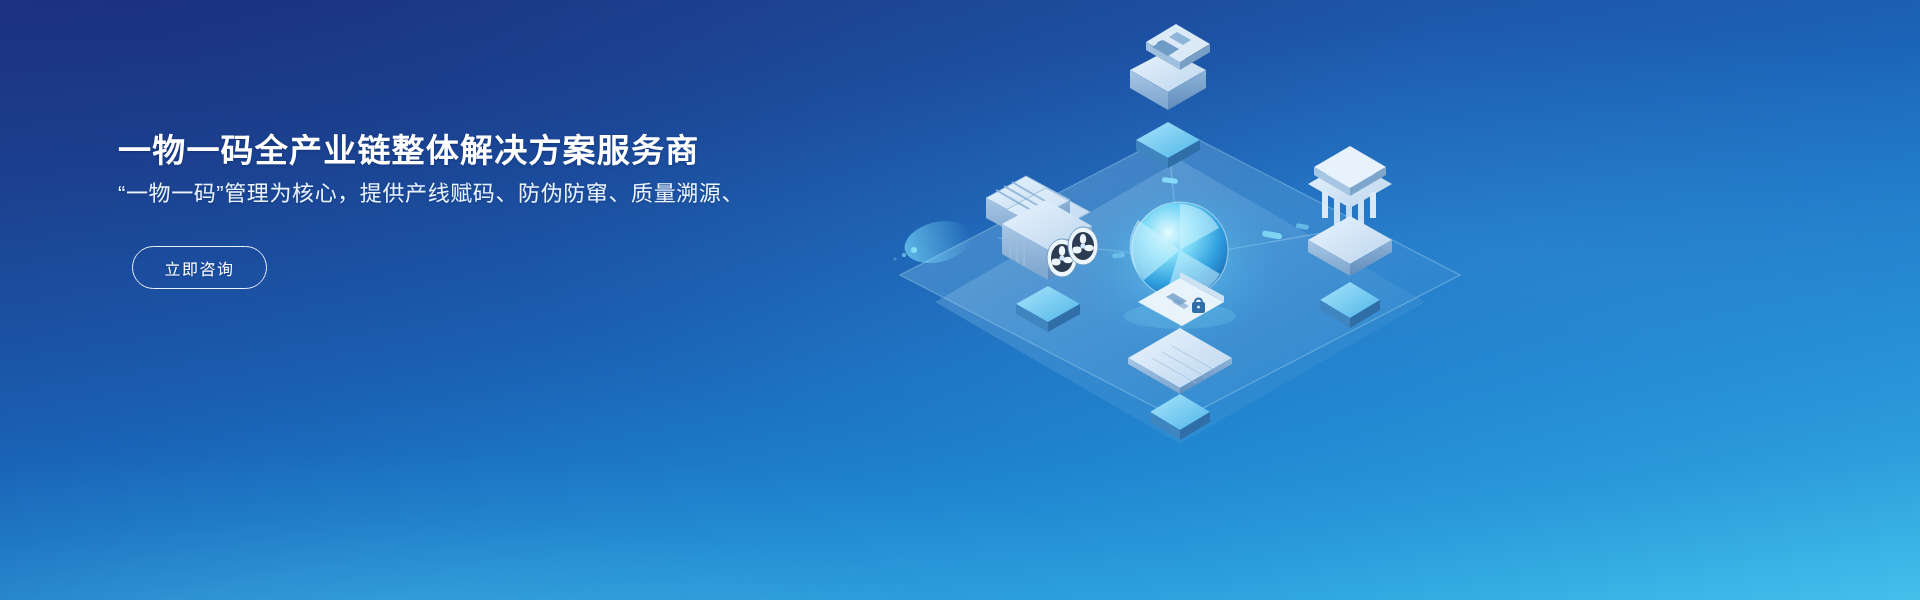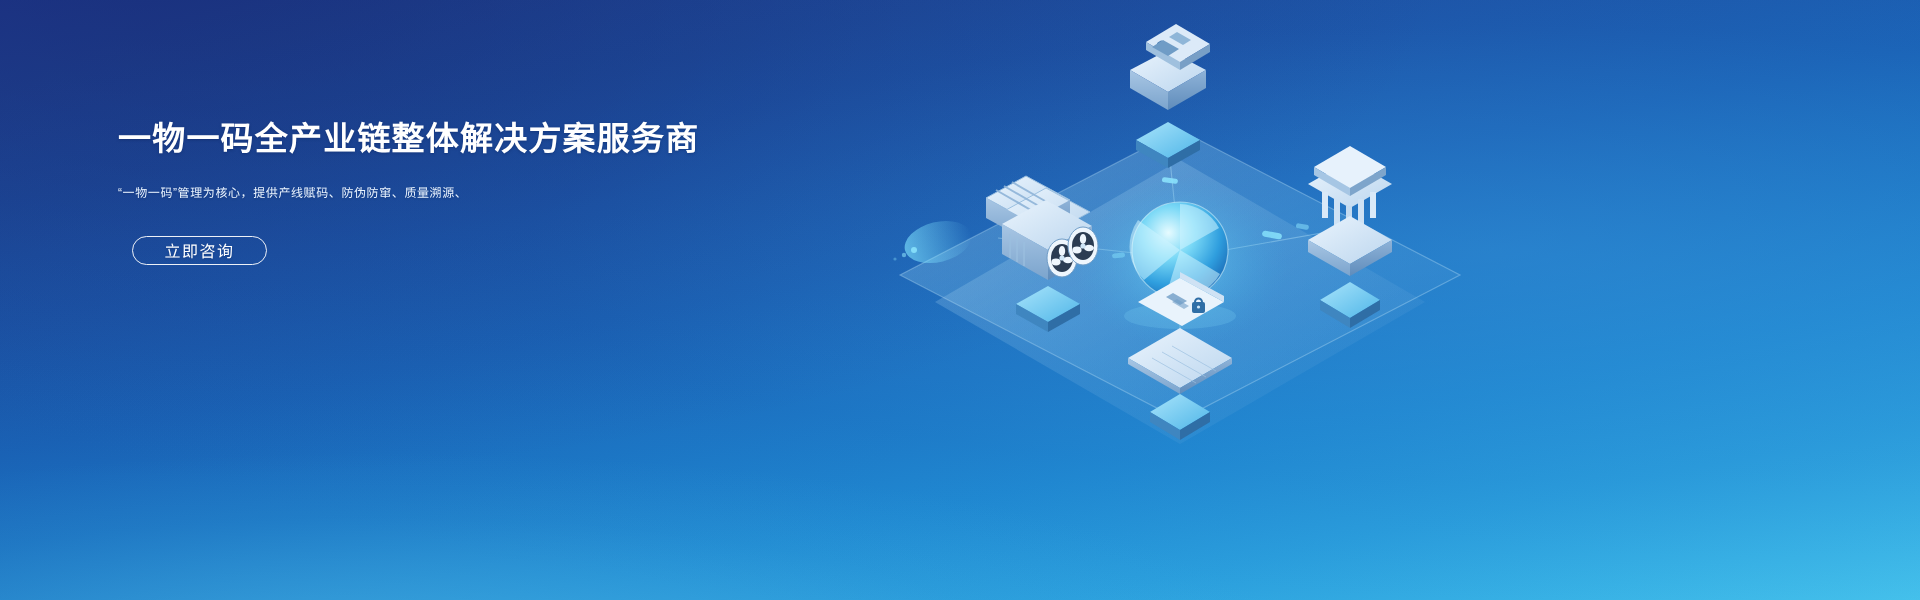--- a/index.html
+++ b/index.html
@@ -33,40 +33,39 @@
     pointer-events:none;
   }
   .bg-glow-bottom{
     position:absolute; left:0; right:0; bottom:-60px; height:260px;
     background:radial-gradient(60% 100% at 20% 100%, rgba(105,210,240,.40) 0%, rgba(80,190,230,.10) 55%, rgba(0,0,0,0) 80%);
     pointer-events:none;
   }
 
   
   .copy{
-    position:absolute; left:118px; top:118px; width:700px;
+    position:absolute; left:118px; top:130px; width:700px;
   }
   .headline{
     font-size:33px; font-weight:bold; color:#ffffff;
     letter-spacing:1.2px; line-height:1.25;
     white-space:nowrap;
     text-shadow:0 1px 3px rgba(10,30,80,.35);
   }
   .sub{
-    margin-top:22px;
-    font-size:12px; color:#eaf4ff; line-height:2.05;
+    font-size:22px; color:#eaf4ff; line-height:2.05;
     letter-spacing:.6px;
     text-shadow:0 1px 2px rgba(10,30,80,.28);
   }
   .sub-line{ display:block; white-space:nowrap; }
 
   .cta{
     display:flex; align-items:center; justify-content:center;
     margin-top:30px; margin-left:14px;
-    width:135px; height:29px;
+    width:135px; height:43px;
     border:1px solid rgba(255,255,255,.92);
     border-radius:22px;
     color:#ffffff; font-size:16px; letter-spacing:1.5px;
     background:transparent; cursor:pointer;
     text-shadow:0 1px 2px rgba(10,30,80,.25);
   }
 
   
   .illus{
     position:absolute; left:880px; top:10px;

